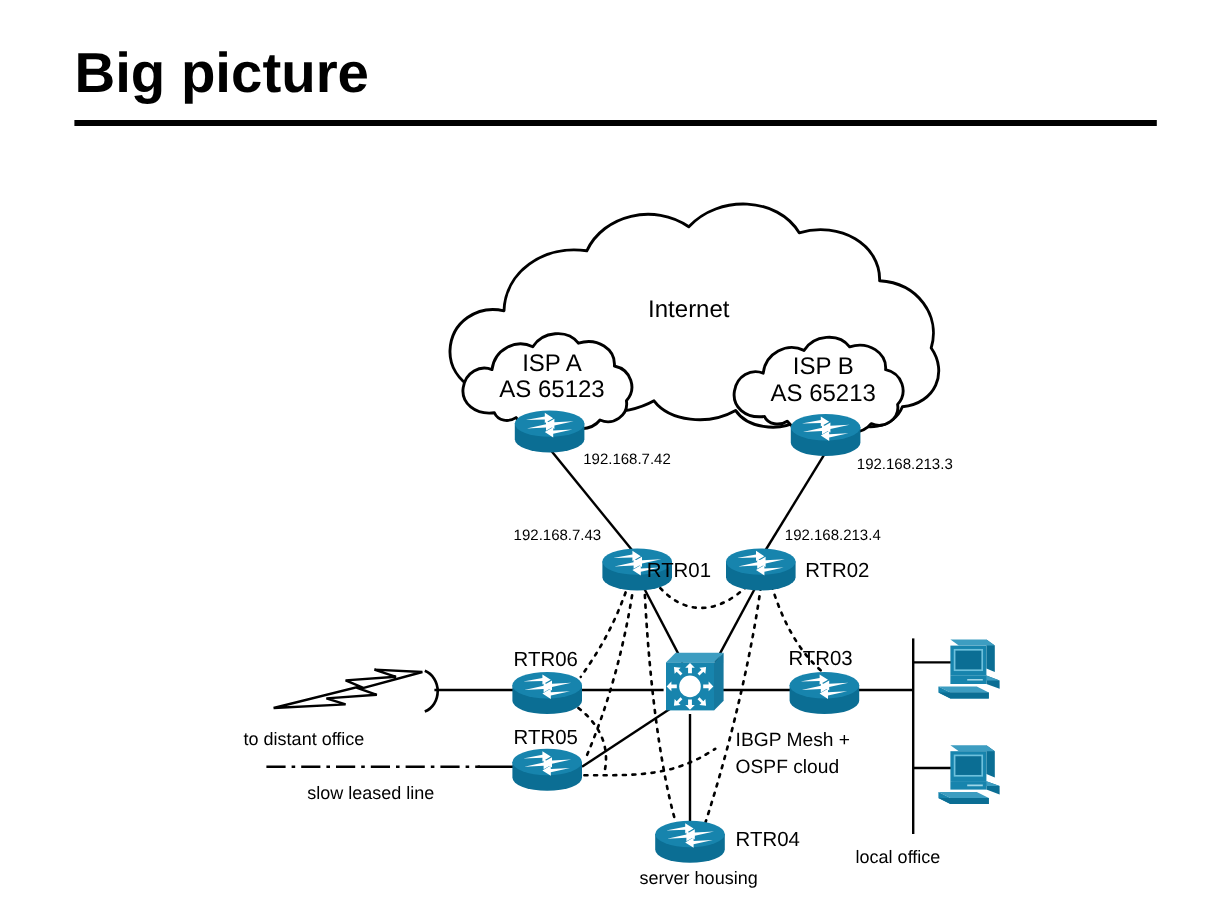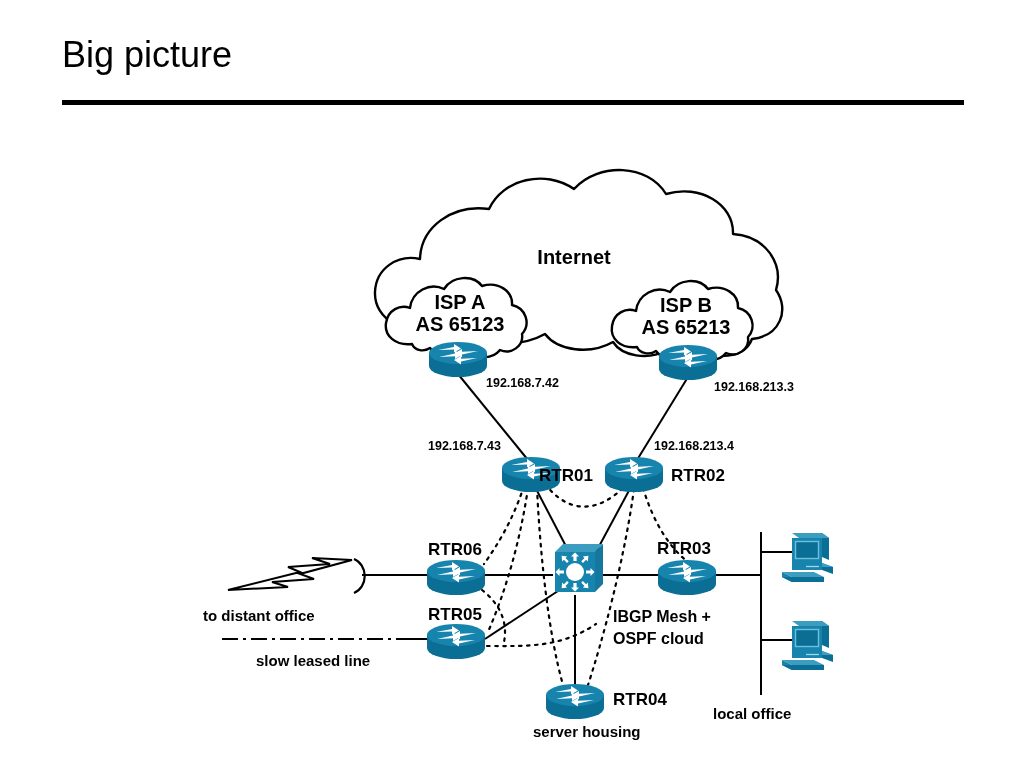--- a/index.html
+++ b/index.html
@@ -19,42 +19,41 @@
   .slide {
     position: relative;
     width: 1024px;
     height: 768px;
     background: #ffffff;
   }
   .slide-title {
     position: absolute;
     left: 62px;
     top: 36px;
-    font-size: 36px;
-    font-weight: 400;
+    font-size: 47px;
+    font-weight: 700;
     line-height: 1.05;
     letter-spacing: 0px;
     color: #000000;
     white-space: nowrap;
   }
   .title-rule {
     position: absolute;
     left: 62px;
     top: 100px;
     width: 902px;
     height: 5px;
     background: #000000;
   }
   .diagram {
     position: absolute;
     left: 0;
     top: 112px;
     width: 1024px;
     height: 656px;
-    font-weight: bold;
   }
   .diagram svg {
     display: block;
   }
   text {
     font-family: "Liberation Sans", sans-serif;
     fill: #000000;
   }
   .lbl-cloud { font-size: 20px; }
   .lbl-ip    { font-size: 12.5px; }

